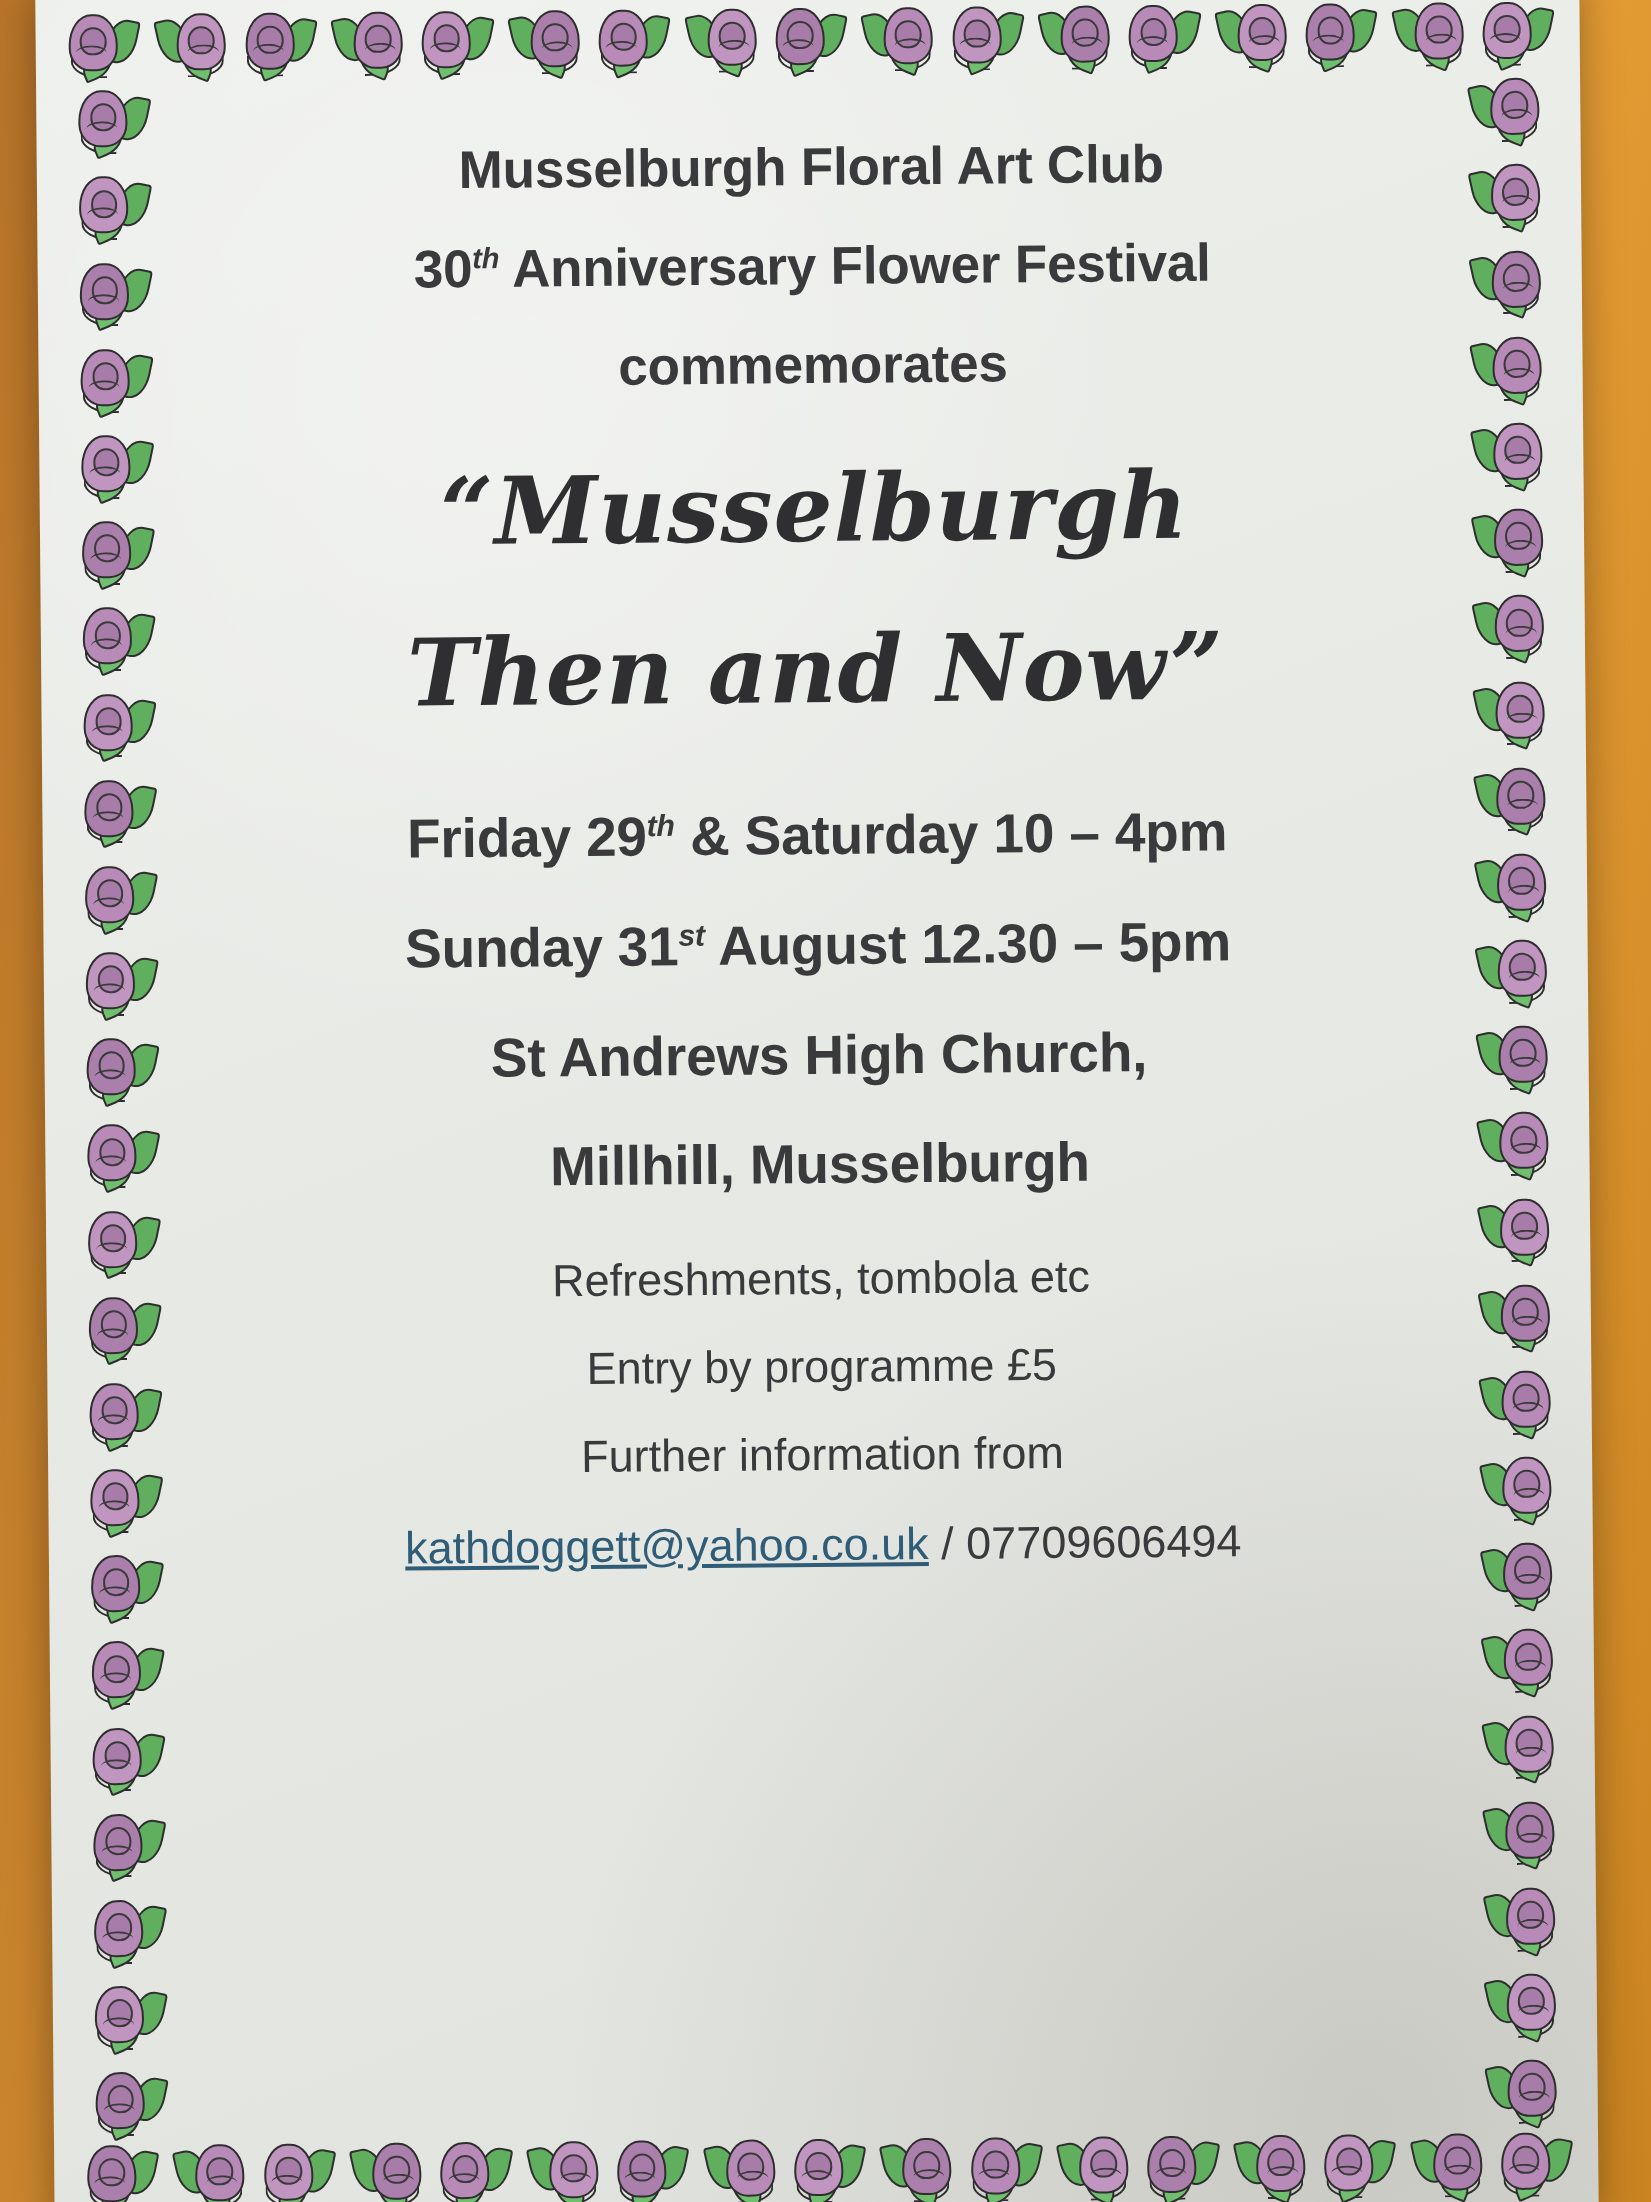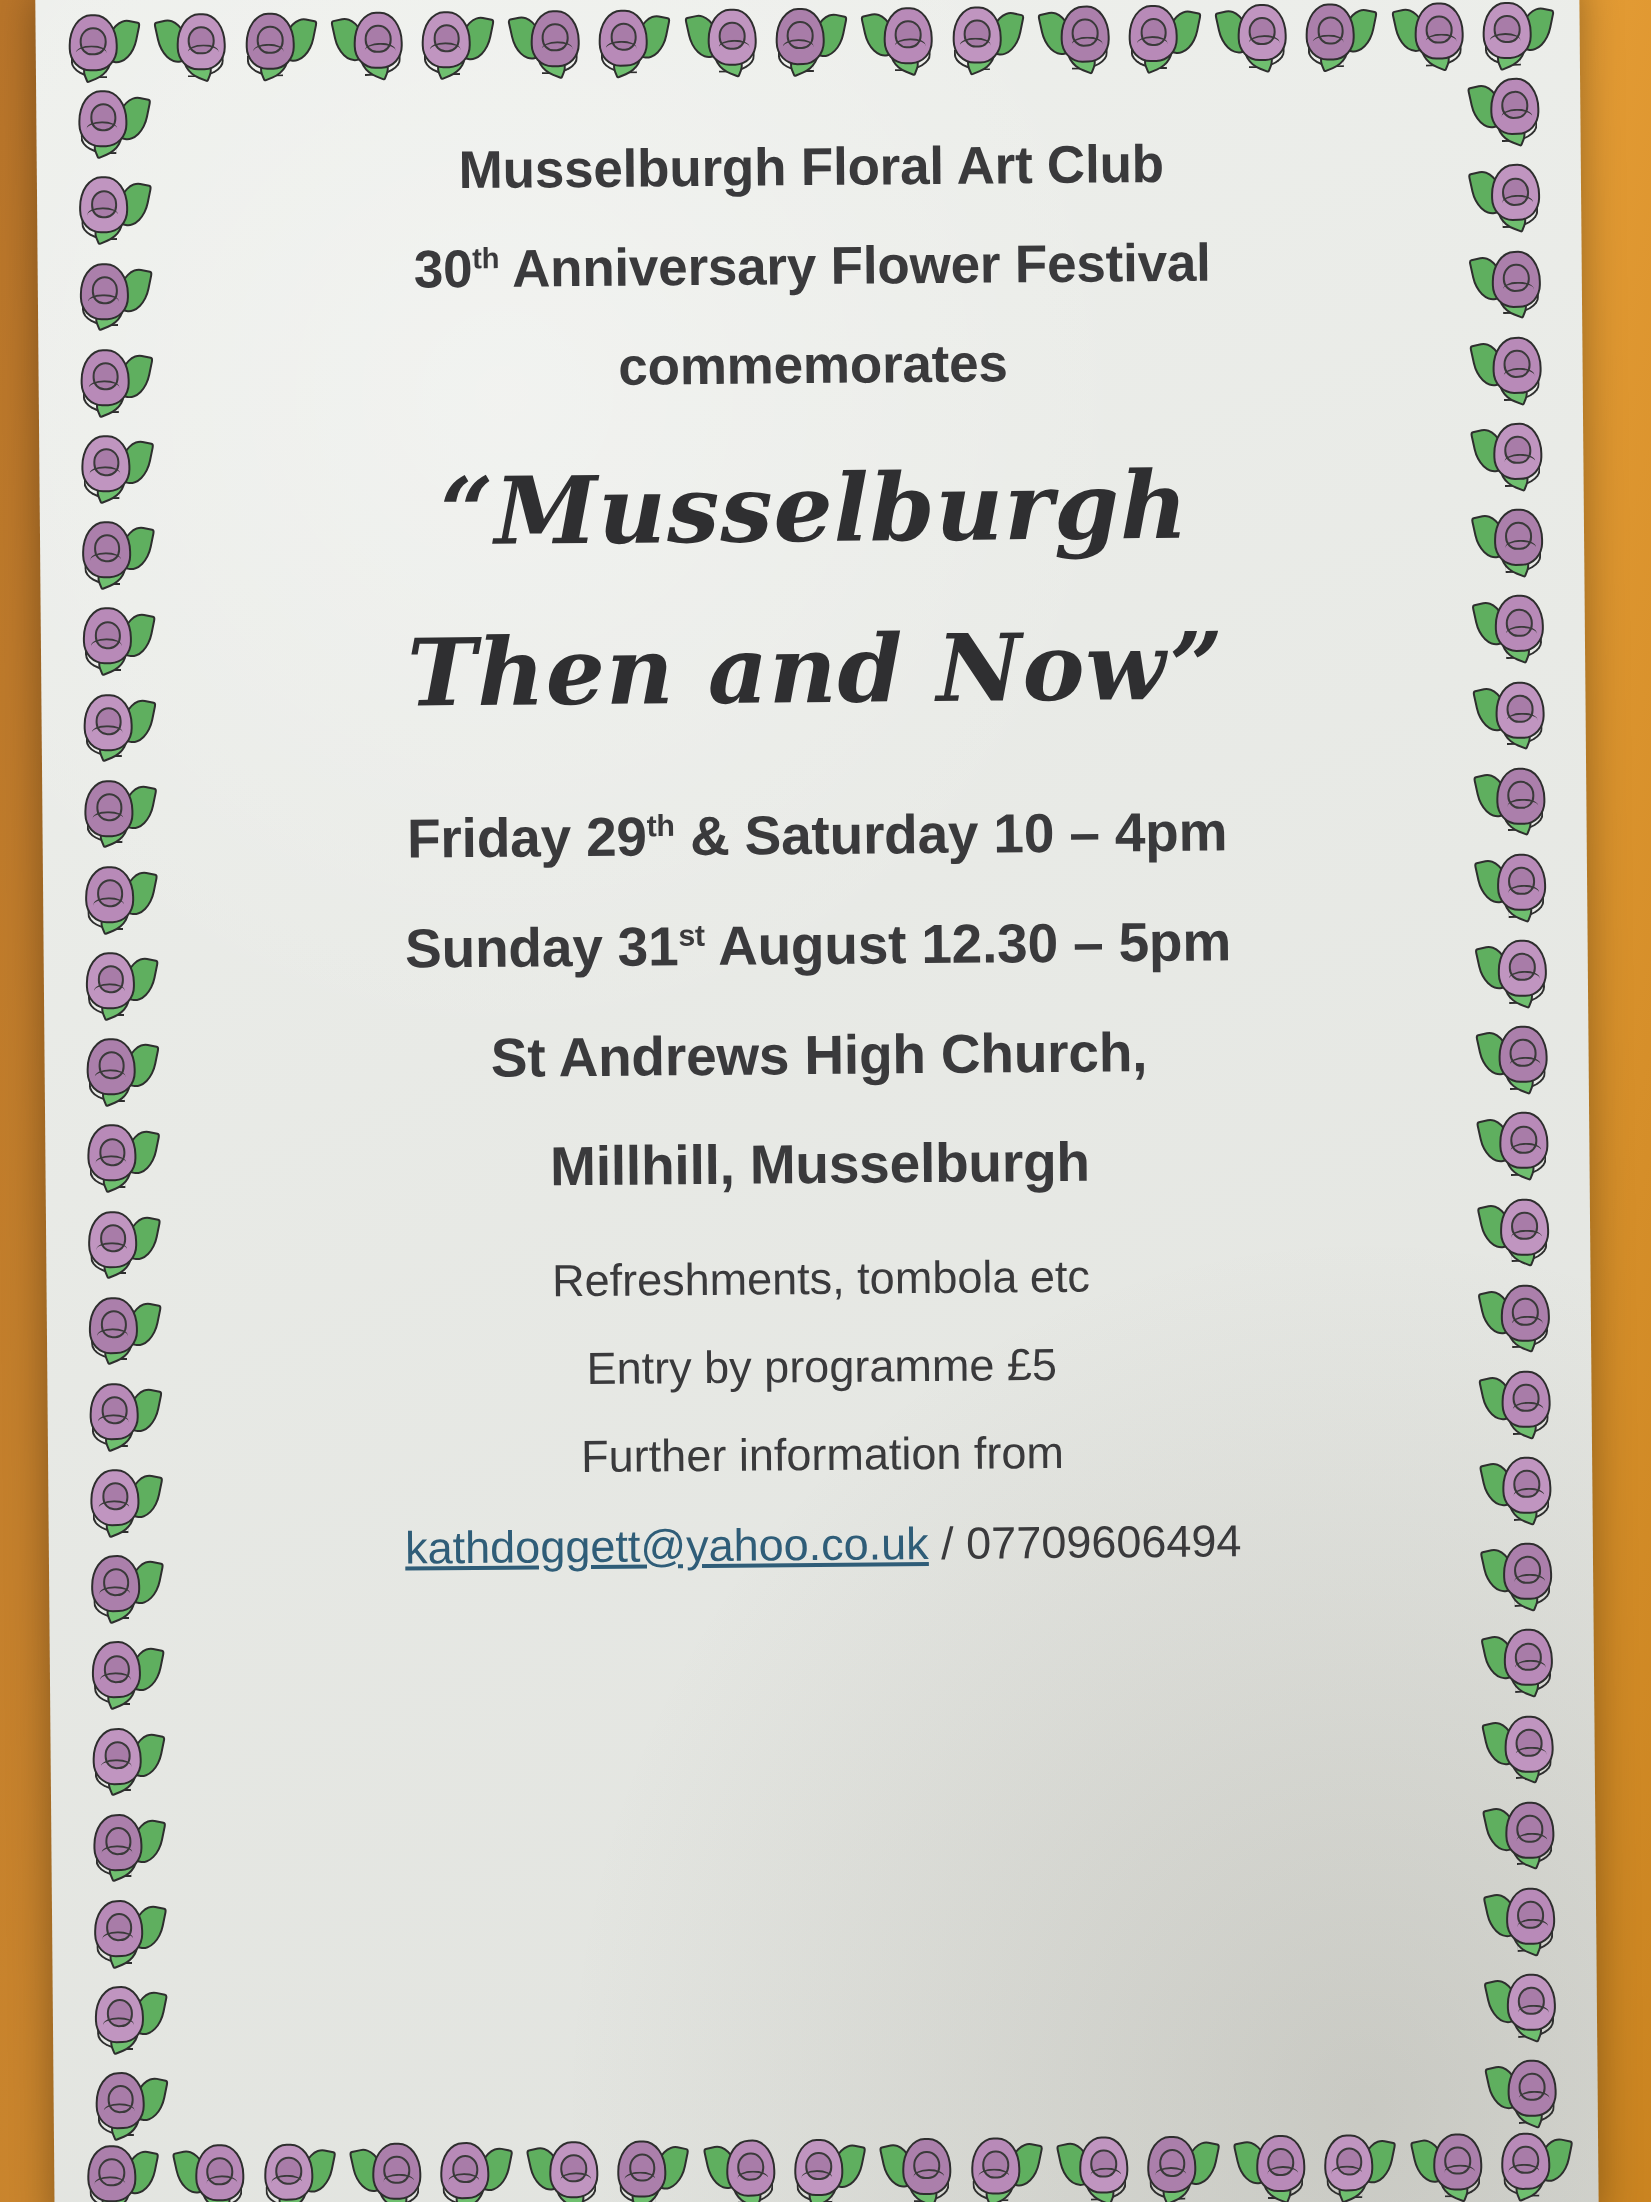--- a/index.html
+++ b/index.html
@@ -136,20 +136,21 @@
     z-index: 3;
   }
   .line {
     font-weight: bold;
     letter-spacing: -0.2px;
   }
   sup {
     font-size: 0.55em;
     vertical-align: super;
     line-height: 0;
+    font-style: italic;
   }
 
   .head1 { font-size: 53px; margin-top: 19px; }
   .head2 { font-size: 53px; margin-top: 38px; }
   .head3 { font-size: 53px; margin-top: 38px; }
 
   .script {
     font-family: "DejaVu Serif", serif;
     font-style: italic;
     font-weight: bold;

